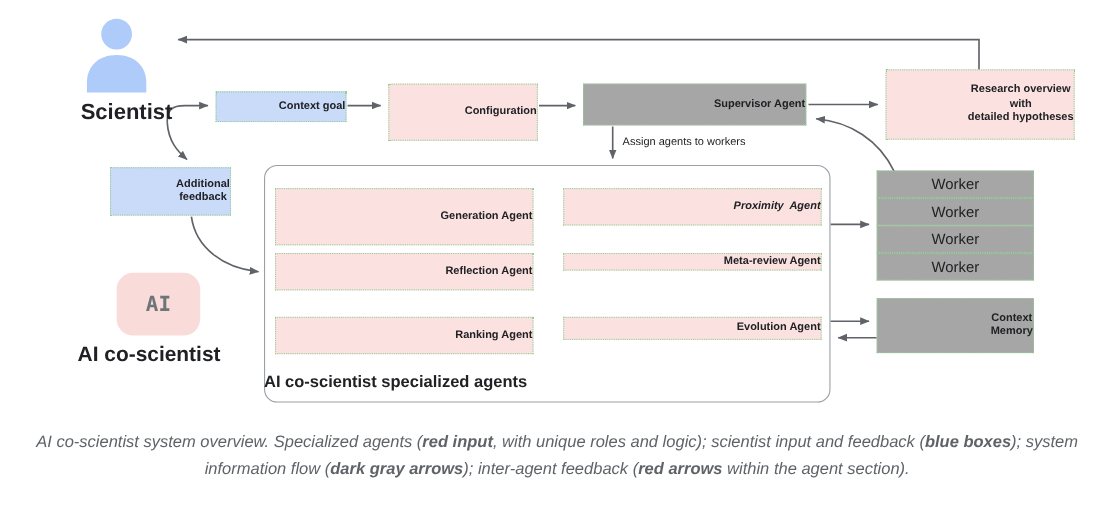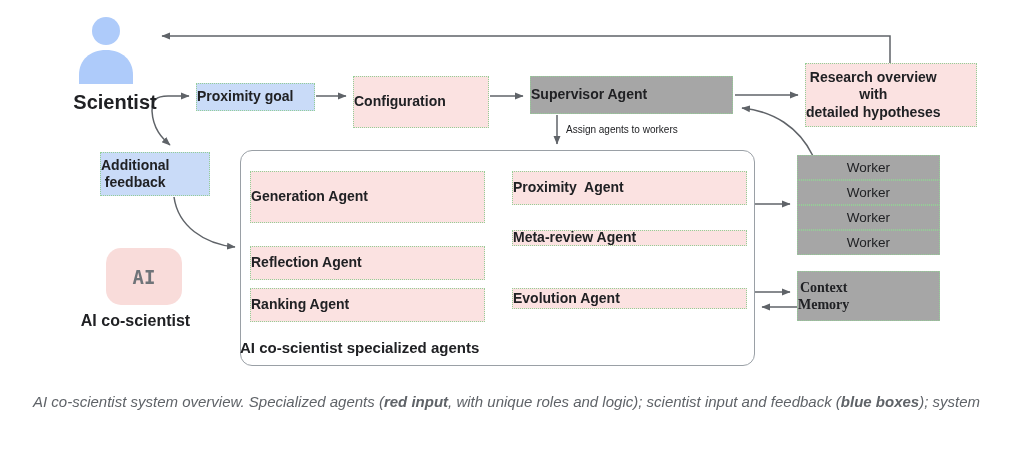--- a/index.html
+++ b/index.html
@@ -7,22 +7,22 @@
     --panelborder:#9aa0a6; --arrow:#5f6368; --red:#e01e13;
     --caption:#5f6368; --iconblue:#aecbfa; --aipink:#f9dcda; --aitext:#6f7479;
   }
   html,body{margin:0;padding:0;background:#fff;}
   .canvas{
     position:relative;width:1013px;height:464px;background:#fff;overflow:hidden;
     font-family:"Liberation Sans",sans-serif;color:#202124;
   }
   .arrow-layer{position:absolute;left:0;top:0;width:1013px;height:464px;pointer-events:none;}
   .box{
-    position:absolute;display:flex;align-items:center;justify-content:flex-start;
-    text-align:center;font-weight:bold;font-size:14px;line-height:1.25;
+    position:absolute;display:flex;align-items:center;justify-content:flex-end;
+    text-align:center;font-weight:bold;font-size:10px;line-height:1.25;
     border:1.5px dotted var(--dot);box-sizing:border-box;
   }
   .blue{background:var(--blue);}
   .pink{background:var(--pink);}
   .gray{background:var(--graybox);}
   .multiline{white-space:pre-line;}
   .agent-label{white-space:pre;}
   .panel{
     position:absolute;left:240px;top:150px;width:515px;height:216px;
     border:1.5px solid var(--panelborder);border-radius:12px;background:#fff;box-sizing:border-box;
@@ -97,21 +97,21 @@
     </g>
   </svg>
 
   <svg class="scientist-icon" width="62" height="76" viewBox="0 0 62 76">
     <circle cx="31" cy="17" r="14" fill="#aecbfa"></circle>
     <path d="M31,36 C47,36 58,46 58,61 L58,70 L4,70 L4,61 C4,46 15,36 31,36 z" fill="#aecbfa"></path>
   </svg>
   <div class="big-label" style="left:45px;top:91px;width:140px;">Scientist</div>
 
   <div class="box blue" style="left:196px;top:83px;width:119px;height:28px;">
-    <span>Proximity goal</span>
+    <span>Context goal</span>
   </div>
   <div class="box pink" style="left:353px;top:76px;width:136px;height:52px;">
     <span>Configuration</span>
   </div>
   <div class="box gray" style="left:530px;top:76px;width:203px;height:38px;">
     <span>Supervisor Agent</span>
   </div>
   <div class="box pink multiline" style="left:805px;top:63px;width:172px;height:64px;">
     <span class="multiline">Research overview
 with
@@ -120,50 +120,51 @@
   <div class="assign-label">Assign agents to workers</div>
 
   <div class="box blue multiline" style="left:100px;top:152px;width:110px;height:44px;">
     <span class="multiline">Additional
 feedback</span>
   </div>
 
   <div class="ai-chip">
     <span>AI</span>
   </div>
-  <div class="big-label" style="left:38px;top:312px;width:195px;font-size:16px;">AI co-scientist</div>
+  <div class="big-label" style="left:38px;top:312px;width:195px;font-size:19px;">AI co-scientist</div>
 
   <div class="panel"></div>
   <div class="box pink" style="left:250px;top:171px;width:235px;height:52px;">
     <span class="agent-label">Generation Agent</span>
   </div>
-  <div class="box pink" style="left:512px;top:171px;width:235px;height:34px;">
+  <div class="box pink" style="left:512px;top:171px;width:235px;height:34px;font-style:italic;">
     <span class="agent-label">Proximity  Agent</span>
   </div>
-  <div class="box pink" style="left:250px;top:230px;width:235px;height:34px;margin-top:16px;">
+  <div class="box pink" style="left:250px;top:230px;width:235px;height:34px;">
     <span class="agent-label">Reflection Agent</span>
   </div>
   <div class="box pink" style="left:512px;top:230px;width:235px;height:16px;">
     <span class="agent-label">Meta-review Agent</span>
   </div>
   <div class="box pink" style="left:250px;top:288px;width:235px;height:34px;">
     <span class="agent-label">Ranking Agent</span>
   </div>
   <div class="box pink" style="left:512px;top:288px;width:235px;height:21px;">
     <span class="agent-label">Evolution Agent</span>
   </div>
   <div class="panel-label">AI co-scientist specialized agents</div>
 
   <div class="worker-row" style="top:155px;">Worker</div>
   <div class="worker-row" style="top:180px;">Worker</div>
   <div class="worker-row" style="top:205px;">Worker</div>
   <div class="worker-row" style="top:230px;">Worker</div>
 
-  <div class="box gray multiline" style="left:797px;top:271px;width:143px;height:50px;font-family:Liberation Serif, serif;">
+  <div class="box gray multiline" style="left:797px;top:271px;width:143px;height:50px;">
     <span class="multiline">Context
 Memory</span>
   </div>
 
   <div class="caption">
     <div><span>AI co-scientist system overview. Specialized agents (</span><b>red input</b><span>, with unique roles and logic); scientist input and feedback (</span><b>blue boxes</b><span>); system</span></div>
+    <div><span>information flow (</span><b>dark gray arrows</b><span>); inter-agent feedback (</span><b>red arrows</b><span> within the agent section).</span></div>
   </div>
 
 </div>
 
 </body></html>

